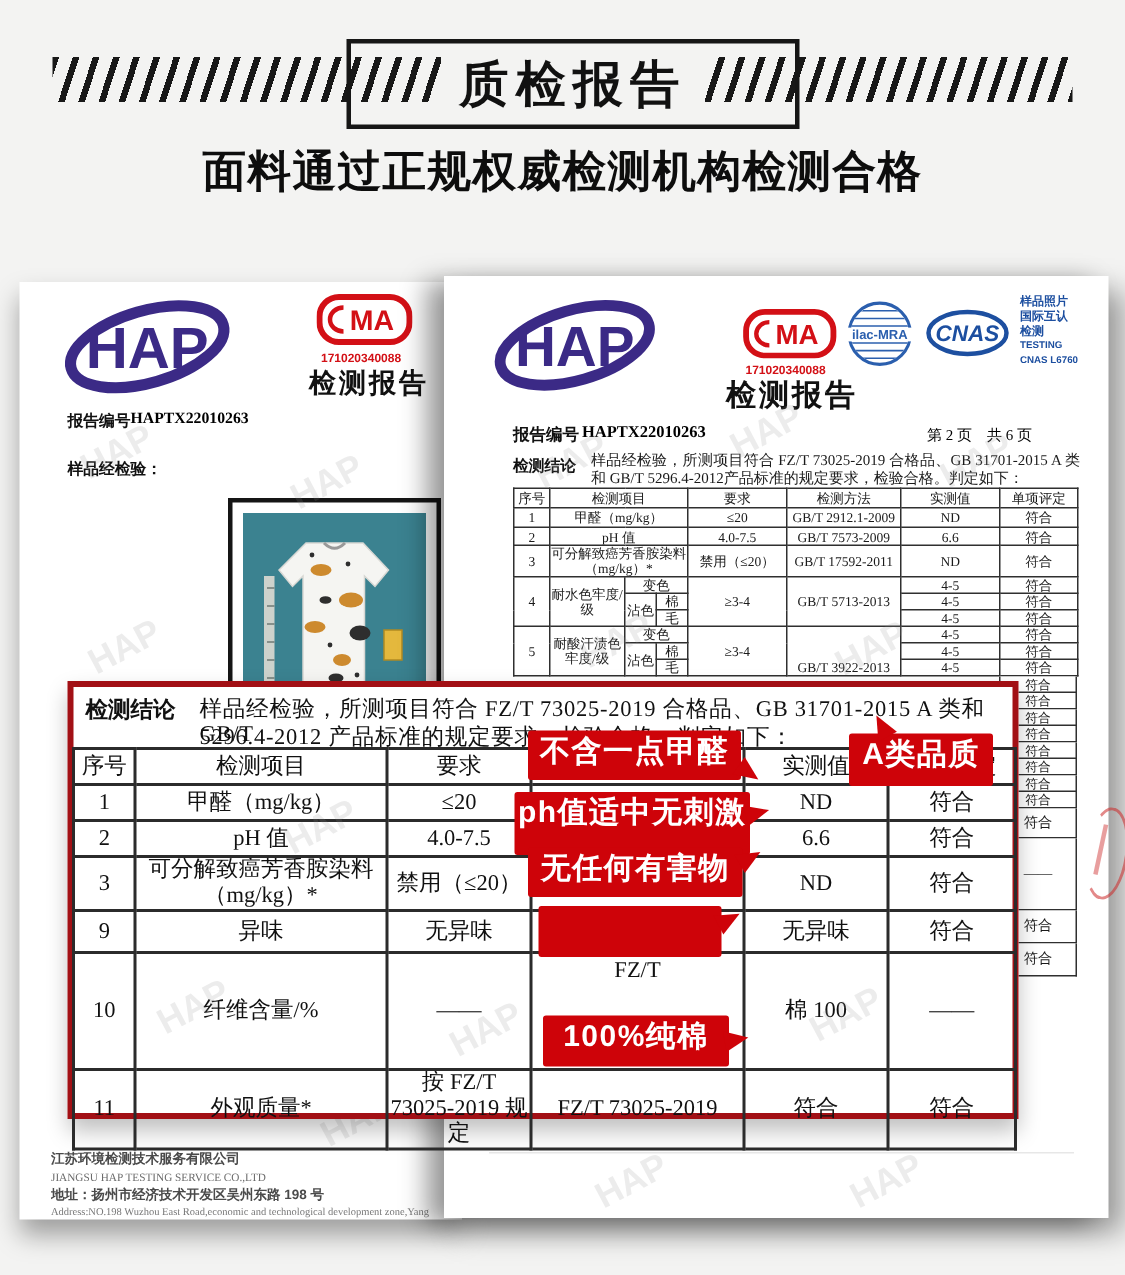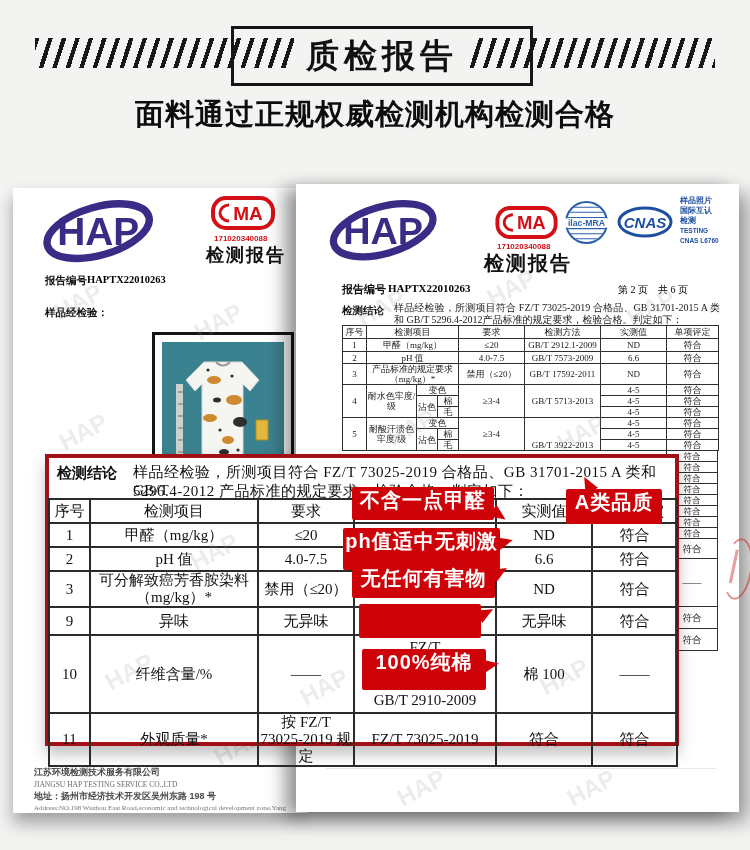--- a/index.html
+++ b/index.html
@@ -227,21 +227,21 @@
     <tr style="height:12px">
       <td>2</td>
       <td colspan="3">pH 值</td>
       <td>4.0-7.5</td>
       <td>GB/T 7573-2009</td>
       <td>6.6</td>
       <td>符合</td>
     </tr>
     <tr style="height:21px">
       <td>3</td>
-      <td colspan="3">产品标准的规定要求（mg/kg）*</td>
+      <td colspan="3">可分解致癌芳香胺染料（mg/kg）*</td>
       <td>禁用（≤20）</td>
       <td>GB/T 17592-2011</td>
       <td>ND</td>
       <td>符合</td>
     </tr>
     <tr style="height:11px">
       <td rowspan="3">4</td>
       <td rowspan="3">耐水色牢度/级</td>
       <td colspan="2">变色</td>
       <td rowspan="3">≥3-4</td>
@@ -419,16 +419,16 @@
   <span>ph值适中无刺激</span>
   <i class="arr" style="right:-13px;top:7px;transform:rotate(-14deg)"></i>
 </div>
 <div class="callout" style="left:352px;top:565px;width:143px;height:33px">
   <span>无任何有害物</span>
   <i class="arr" style="right:-13px;top:0px;transform:rotate(-30deg)"></i>
 </div>
 <div class="callout" style="left:359px;top:604px;width:122px;height:34px">
   <i class="arr" style="right:-13px;top:2px;transform:rotate(-28deg)"></i>
 </div>
-<div class="callout" style="left:362px;top:649px;width:124px;height:41px">
+<div class="callout" style="left:362px;top:677px;width:124px;height:34px">
   <span>100%纯棉</span>
   <i class="arr" style="right:-13px;top:9px;transform:rotate(-10deg)"></i>
 </div>
 
 </body></html>

